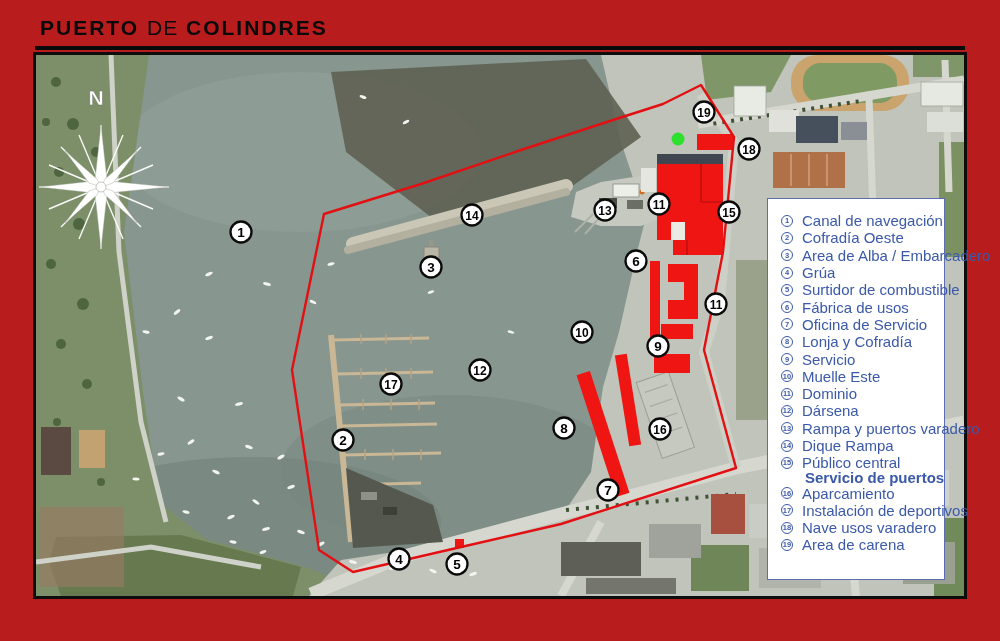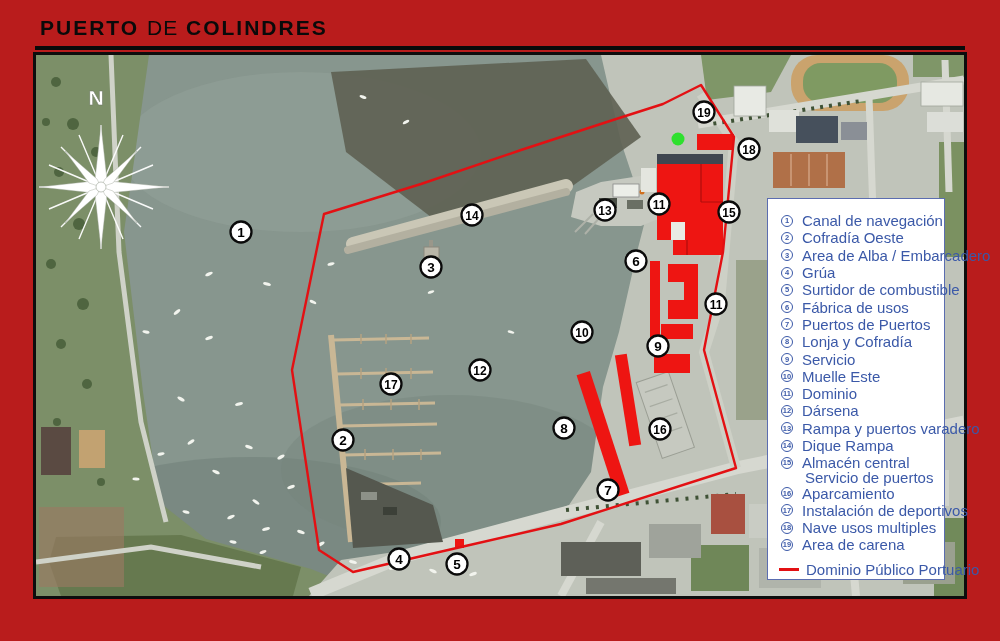--- a/index.html
+++ b/index.html
@@ -26,21 +26,21 @@
 
   
   #legend{position:absolute;left:767px;top:198px;width:178px;height:382px;
           background:#ffffff;border:1px solid #5b6db0;box-shadow:0 0 0 1px #ffffff inset;
           padding:13px 4px 8px 13px;color:var(--legend-blue);}
   .lg-row{display:flex;align-items:center;height:17.3px;}
   .lg-circle{flex:0 0 auto;width:12px;height:12px;border:1.3px solid var(--legend-blue);
              border-radius:50%;display:flex;align-items:center;justify-content:center;
              font-size:7.5px;font-weight:bold;color:var(--legend-blue);margin-right:9px;}
   .lg-label{font-size:15px;line-height:11px;white-space:nowrap;}
-  .lg-sub{height:13px;padding-left:24px;display:flex;align-items:center;}
+  .lg-sub{height:13px;padding-left:24px;display:flex;align-items:center;font-weight:bold;}
   .lg-spacer{height:7px;}
   .lg-dot{flex:0 0 auto;width:9px;height:9px;border-radius:50%;background:var(--green-dot);
           margin:0 11px 0 2px;}
   .lg-line{flex:0 0 auto;width:20px;height:3px;background:var(--boundary-red);
            margin:0 7px 0 -2px;}
 
   .marker-text{font-weight:bold;fill:#000;}
 </style>
 </head>
 <body>
@@ -350,21 +350,21 @@
         <div class="lg-row">
           <span class="lg-circle">5</span>
           <span class="lg-label">Surtidor de combustible</span>
         </div>
         <div class="lg-row">
           <span class="lg-circle">6</span>
           <span class="lg-label">Fábrica de usos</span>
         </div>
         <div class="lg-row">
           <span class="lg-circle">7</span>
-          <span class="lg-label">Puertos de Puertos</span>
+          <span class="lg-label">Oficina de Servicio</span>
         </div>
         <div class="lg-row">
           <span class="lg-circle">8</span>
           <span class="lg-label">Lonja y Cofradía</span>
         </div>
         <div class="lg-row">
           <span class="lg-circle">9</span>
           <span class="lg-label">Servicio</span>
         </div>
         <div class="lg-row">
@@ -382,42 +382,38 @@
         <div class="lg-row">
           <span class="lg-circle">13</span>
           <span class="lg-label">Rampa y puertos varadero</span>
         </div>
         <div class="lg-row">
           <span class="lg-circle">14</span>
           <span class="lg-label">Dique Rampa</span>
         </div>
         <div class="lg-row">
           <span class="lg-circle">15</span>
-          <span class="lg-label">Almacén central</span>
+          <span class="lg-label">Público central</span>
         </div>
         <div class="lg-sub">
           <span class="lg-label">Servicio de puertos</span>
         </div>
         <div class="lg-row">
           <span class="lg-circle">16</span>
           <span class="lg-label">Aparcamiento</span>
         </div>
         <div class="lg-row">
           <span class="lg-circle">17</span>
           <span class="lg-label">Instalación de deportivos</span>
         </div>
         <div class="lg-row">
           <span class="lg-circle">18</span>
-          <span class="lg-label">Nave usos multiples</span>
+          <span class="lg-label">Nave usos varadero</span>
         </div>
         <div class="lg-row">
           <span class="lg-circle">19</span>
           <span class="lg-label">Area de carena</span>
         </div>
       </div>
     <div class="lg-spacer"></div>
-    <div class="lg-row">
-      <span class="lg-line"></span>
-      <span class="lg-label">Dominio Público Portuario</span>
-    </div>
   </div>
 
 </div>
 
 </body></html>

